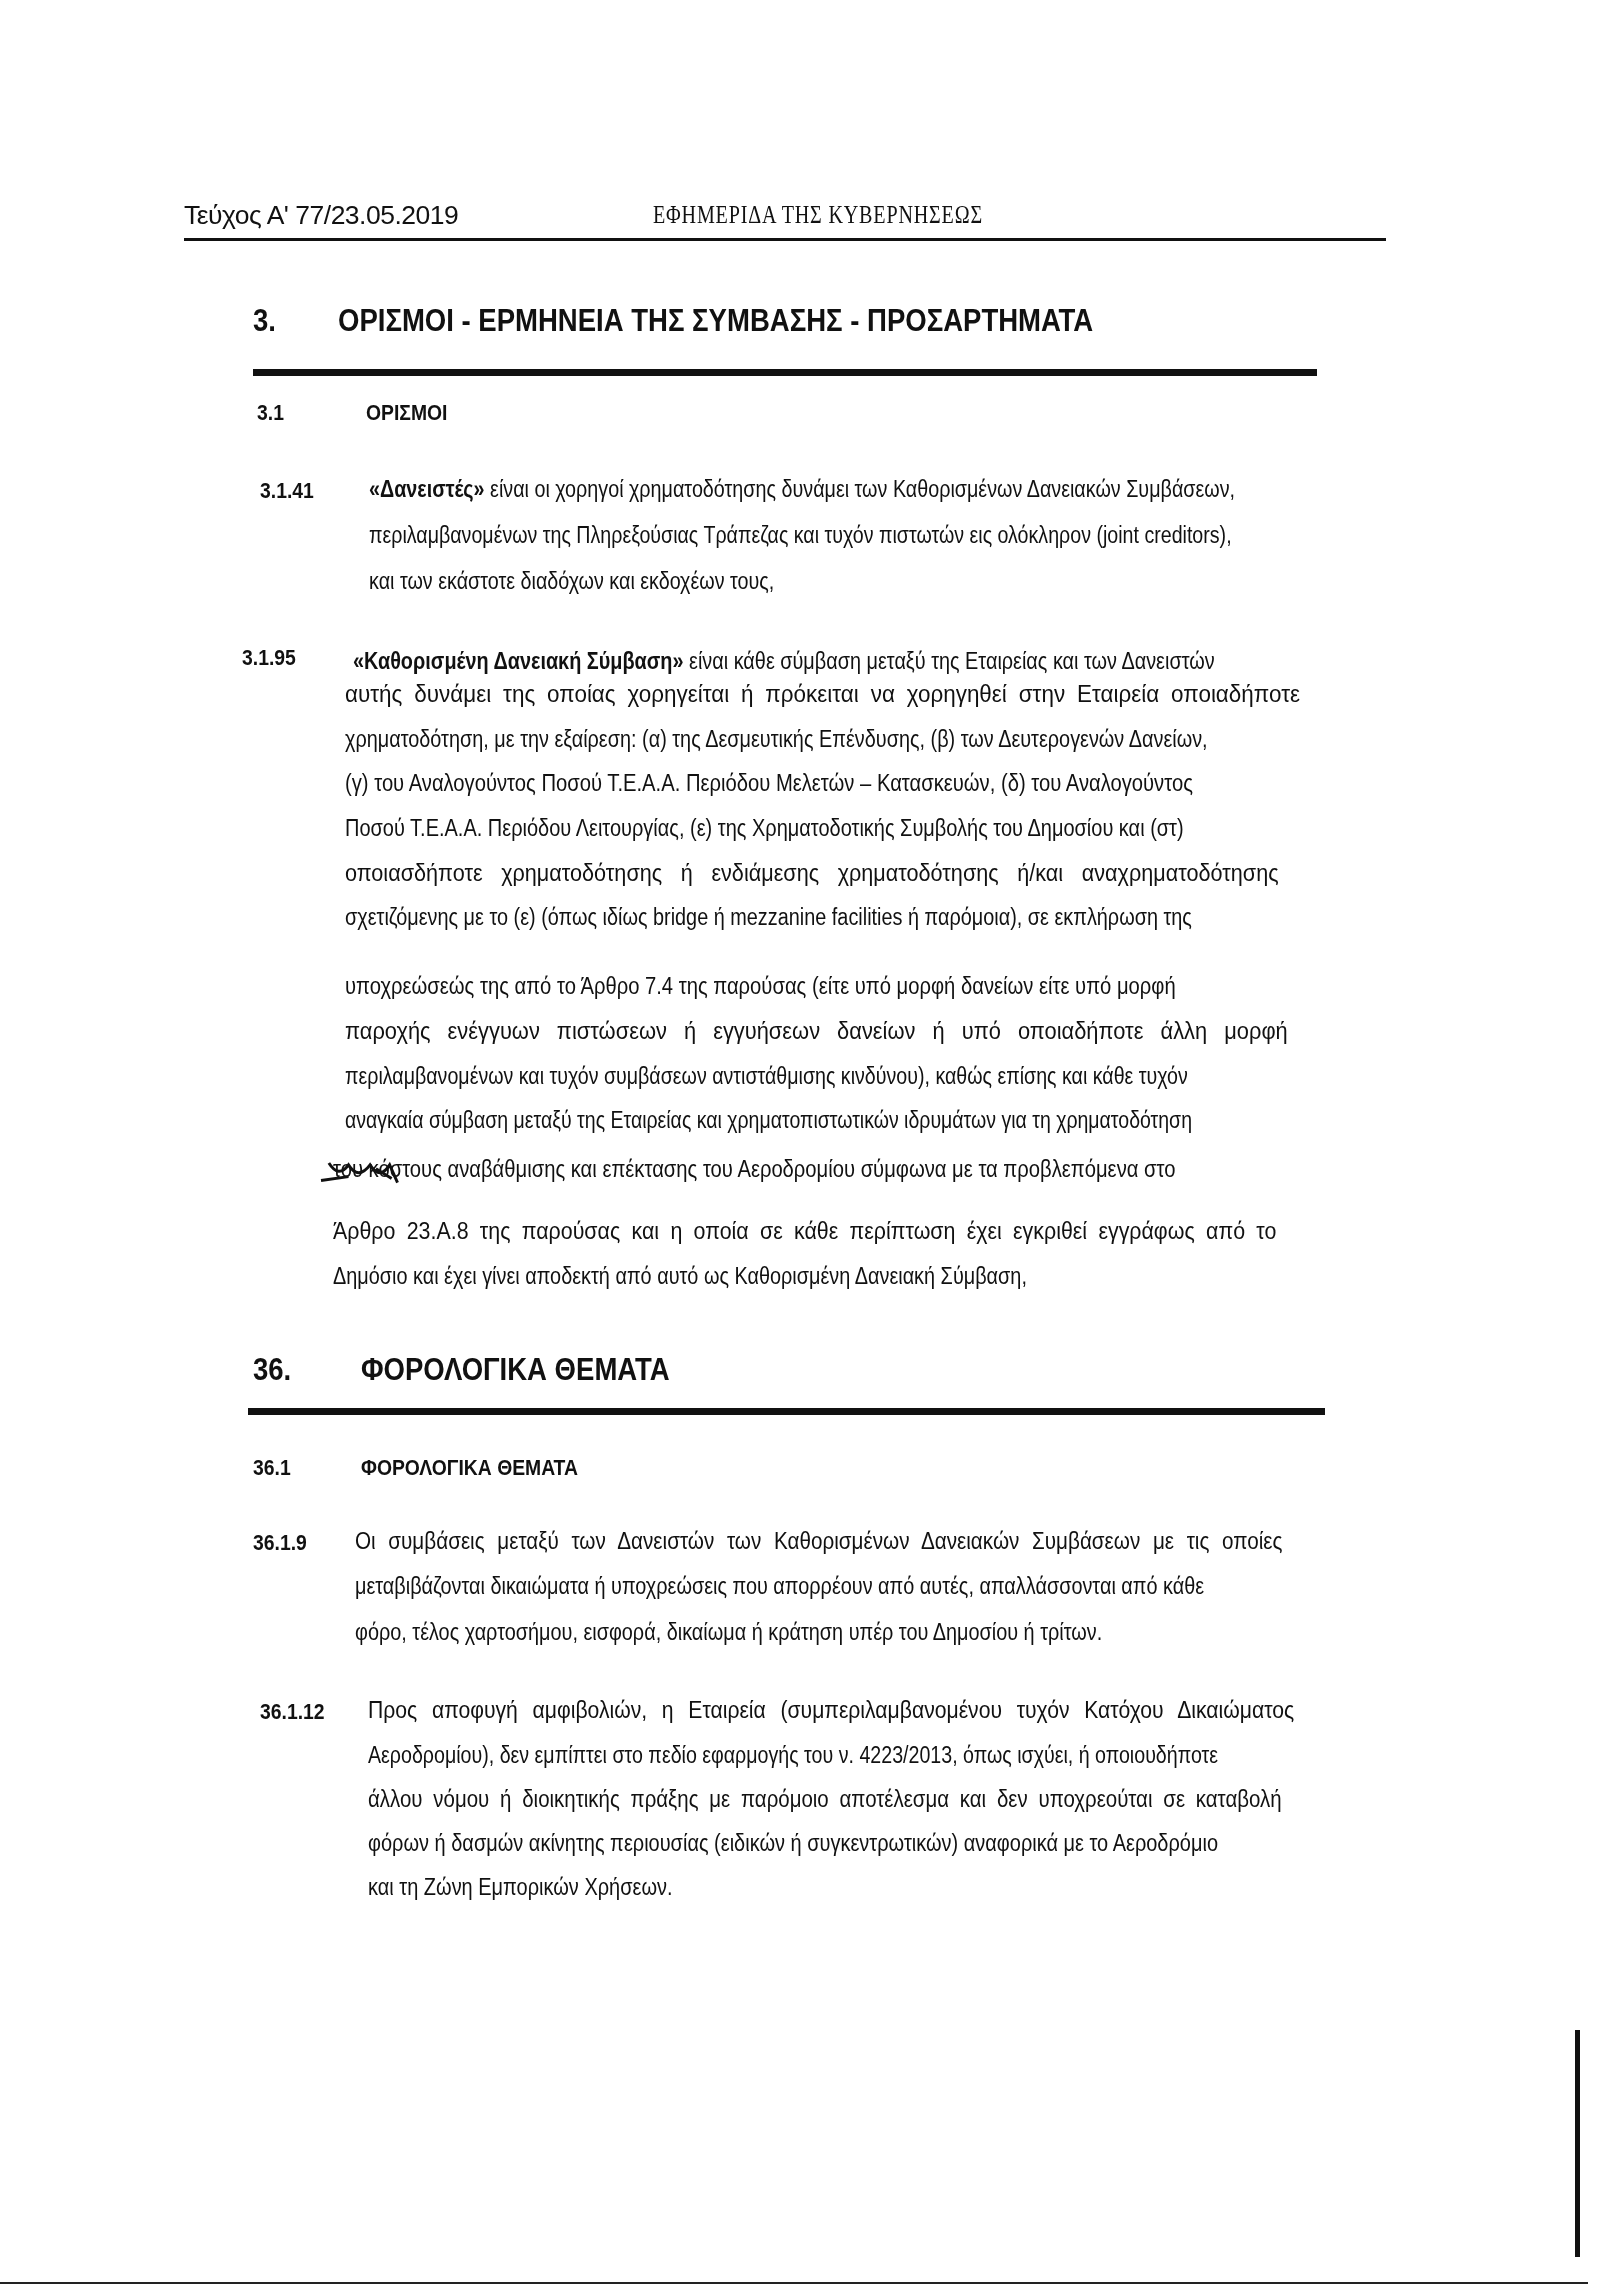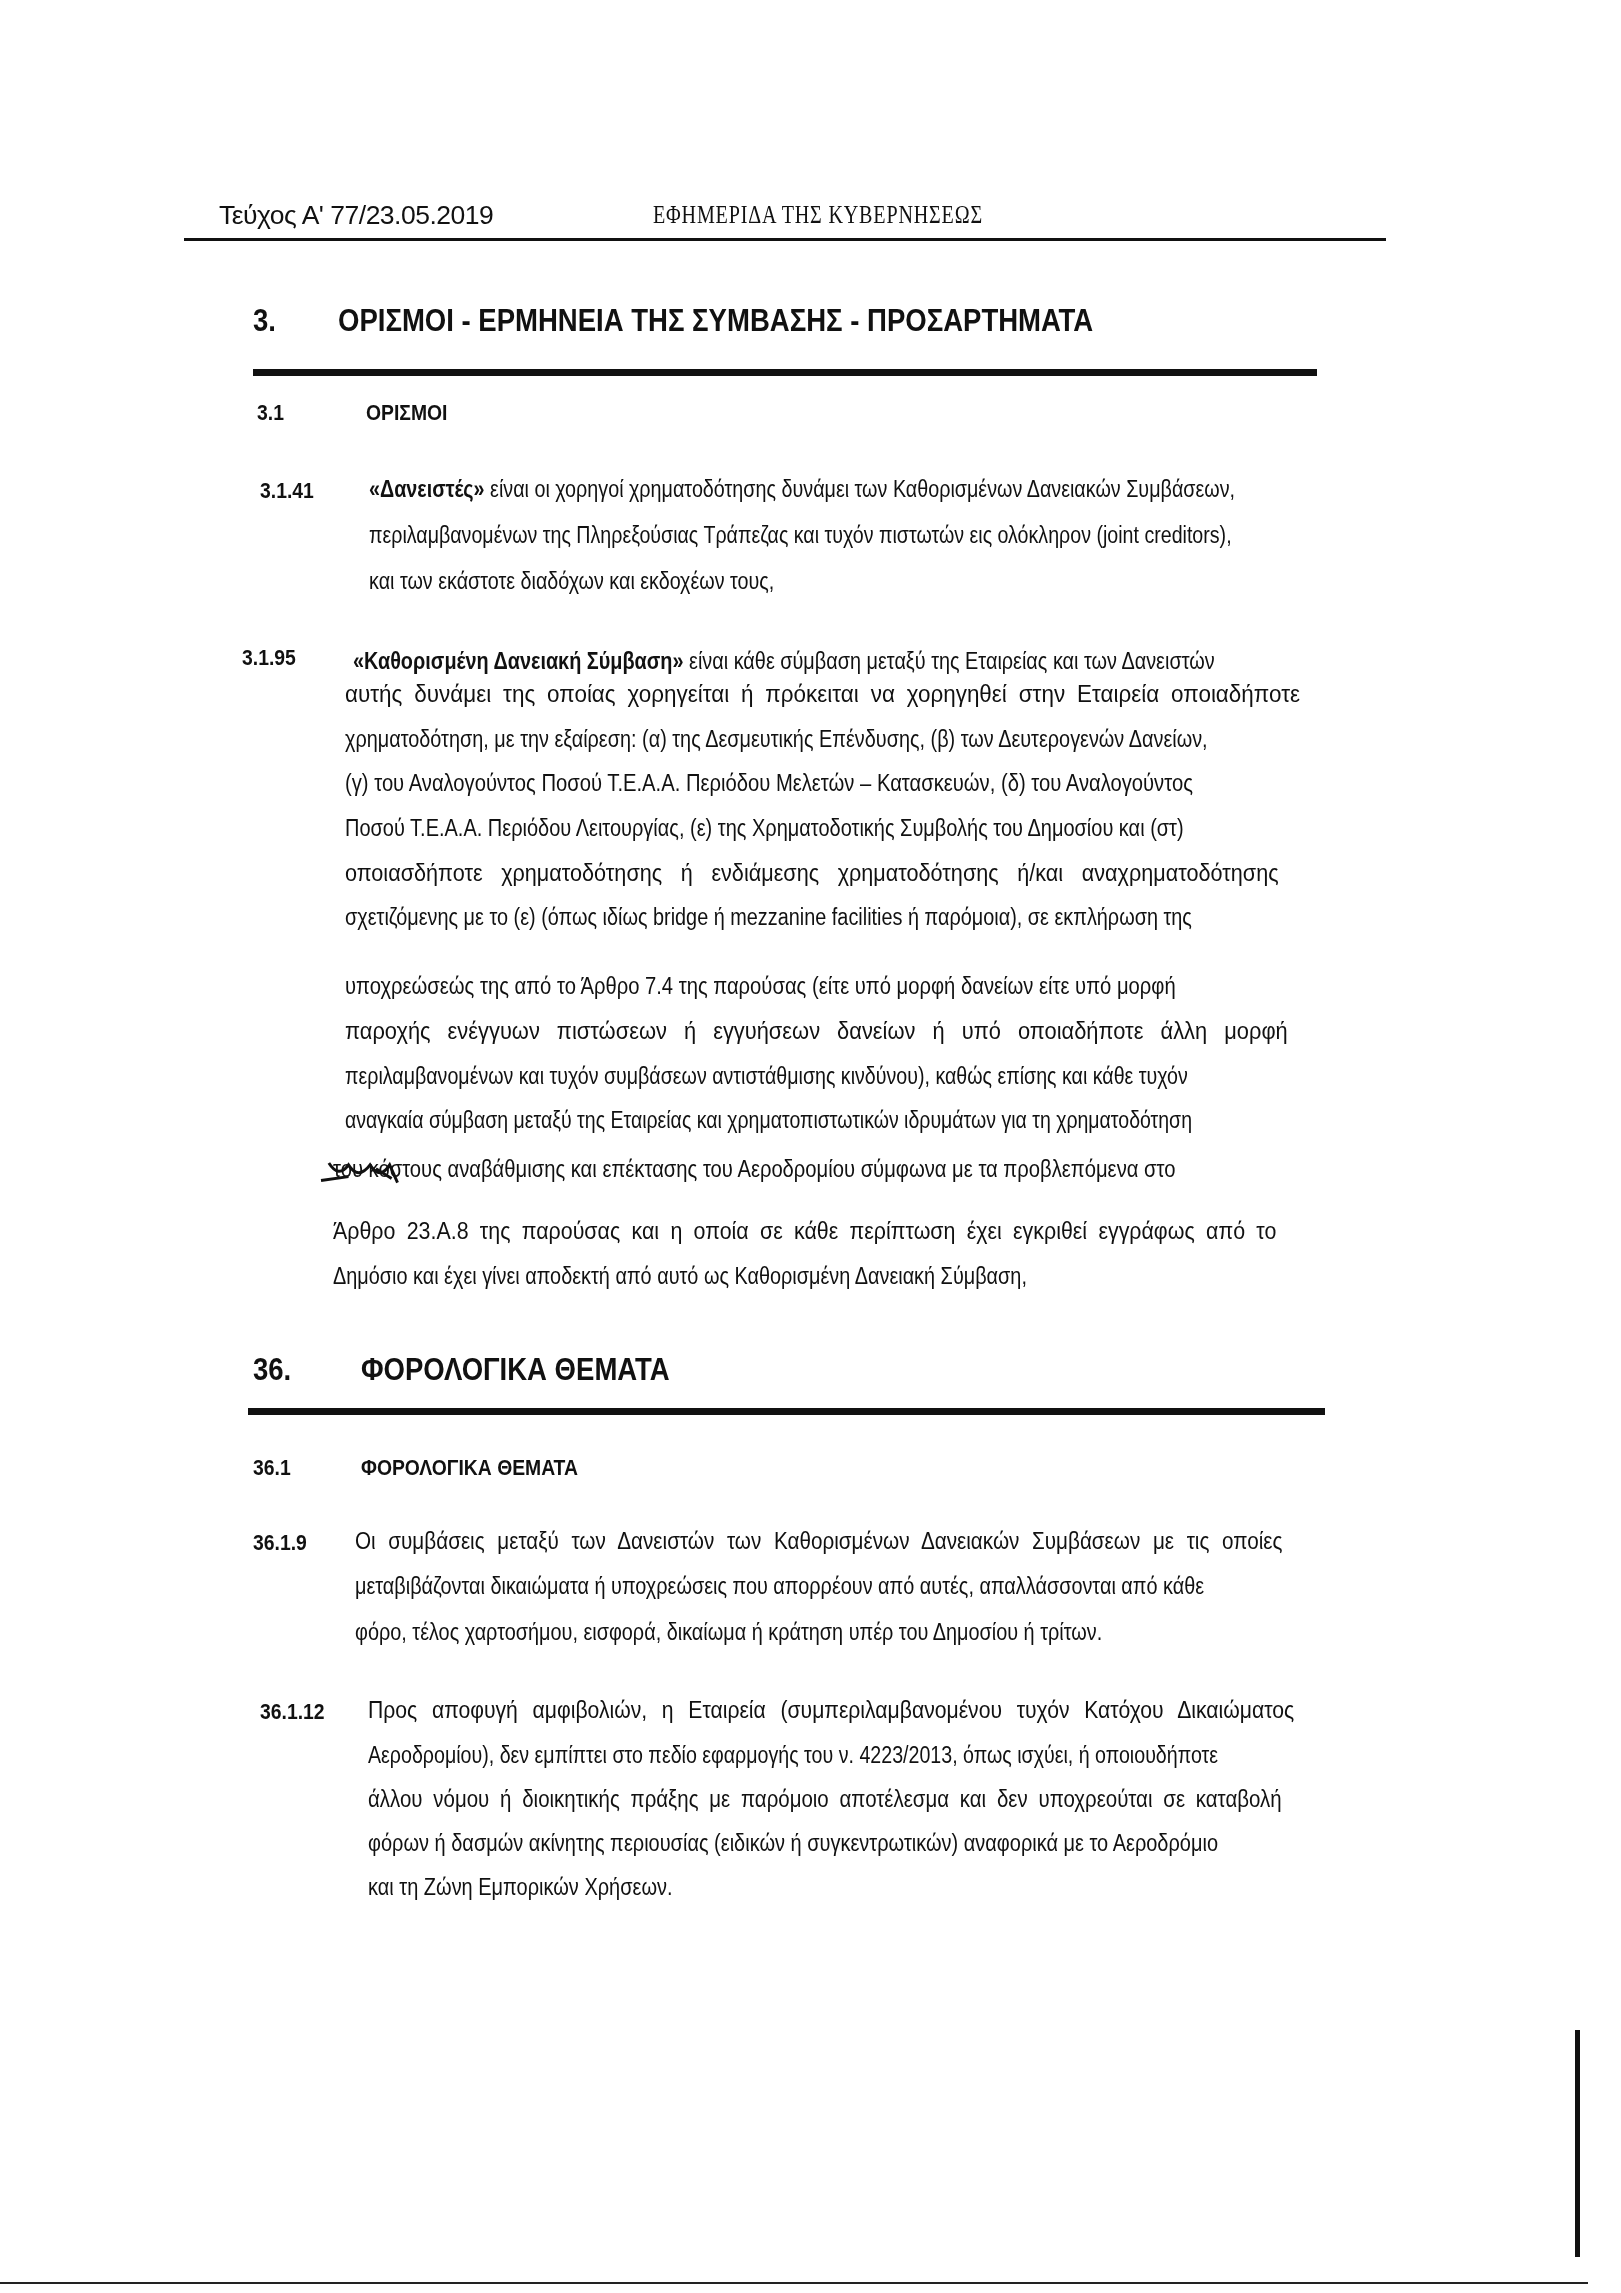--- a/index.html
+++ b/index.html
@@ -1,20 +1,20 @@
 <!DOCTYPE html>
 <html><head>
   <meta charset="utf-8">
   <style>
     html, body { margin: 0; padding: 0; background: #ffffff; }
     body { width: 1621px; height: 2294px; position: relative; overflow: hidden; color: #111; }
     .abs { position: absolute; white-space: nowrap; }
 
     
-    .hdr-left { left: 184px; top: 200px; font-size: 26.5px; letter-spacing: -0.5px; font-family: "Liberation Sans", sans-serif; margin-left: 35px; }
+    .hdr-left { left: 184px; top: 200px; font-size: 26.5px; letter-spacing: -0.5px; font-family: "Liberation Sans", sans-serif; }
     .hdr-title { left: 653px; top: 201px; font-size: 24.5px; font-family: "Liberation Serif", serif; letter-spacing: 1px; transform: scaleX(0.82); transform-origin: left center; }
     .hdr-rule { left: 184px; top: 238px; width: 1202px; height: 2.9px; background: #111; }
 
     
     .h1-num, .h1-title { font-family: "Liberation Sans", sans-serif; font-weight: bold; font-size: 32px; transform: scaleX(0.86); transform-origin: left center; }
     .h1-rule { height: 6.9px; background: #111; }
     .h2-num, .h2-title { font-family: "Liberation Sans", sans-serif; font-weight: bold; font-size: 22.5px; transform: scaleX(0.86); transform-origin: left center; }
 
     
     .cl-num { font-family: "Liberation Sans", sans-serif; font-weight: bold; font-size: 22.5px; transform: scaleX(0.86); transform-origin: left center; }

